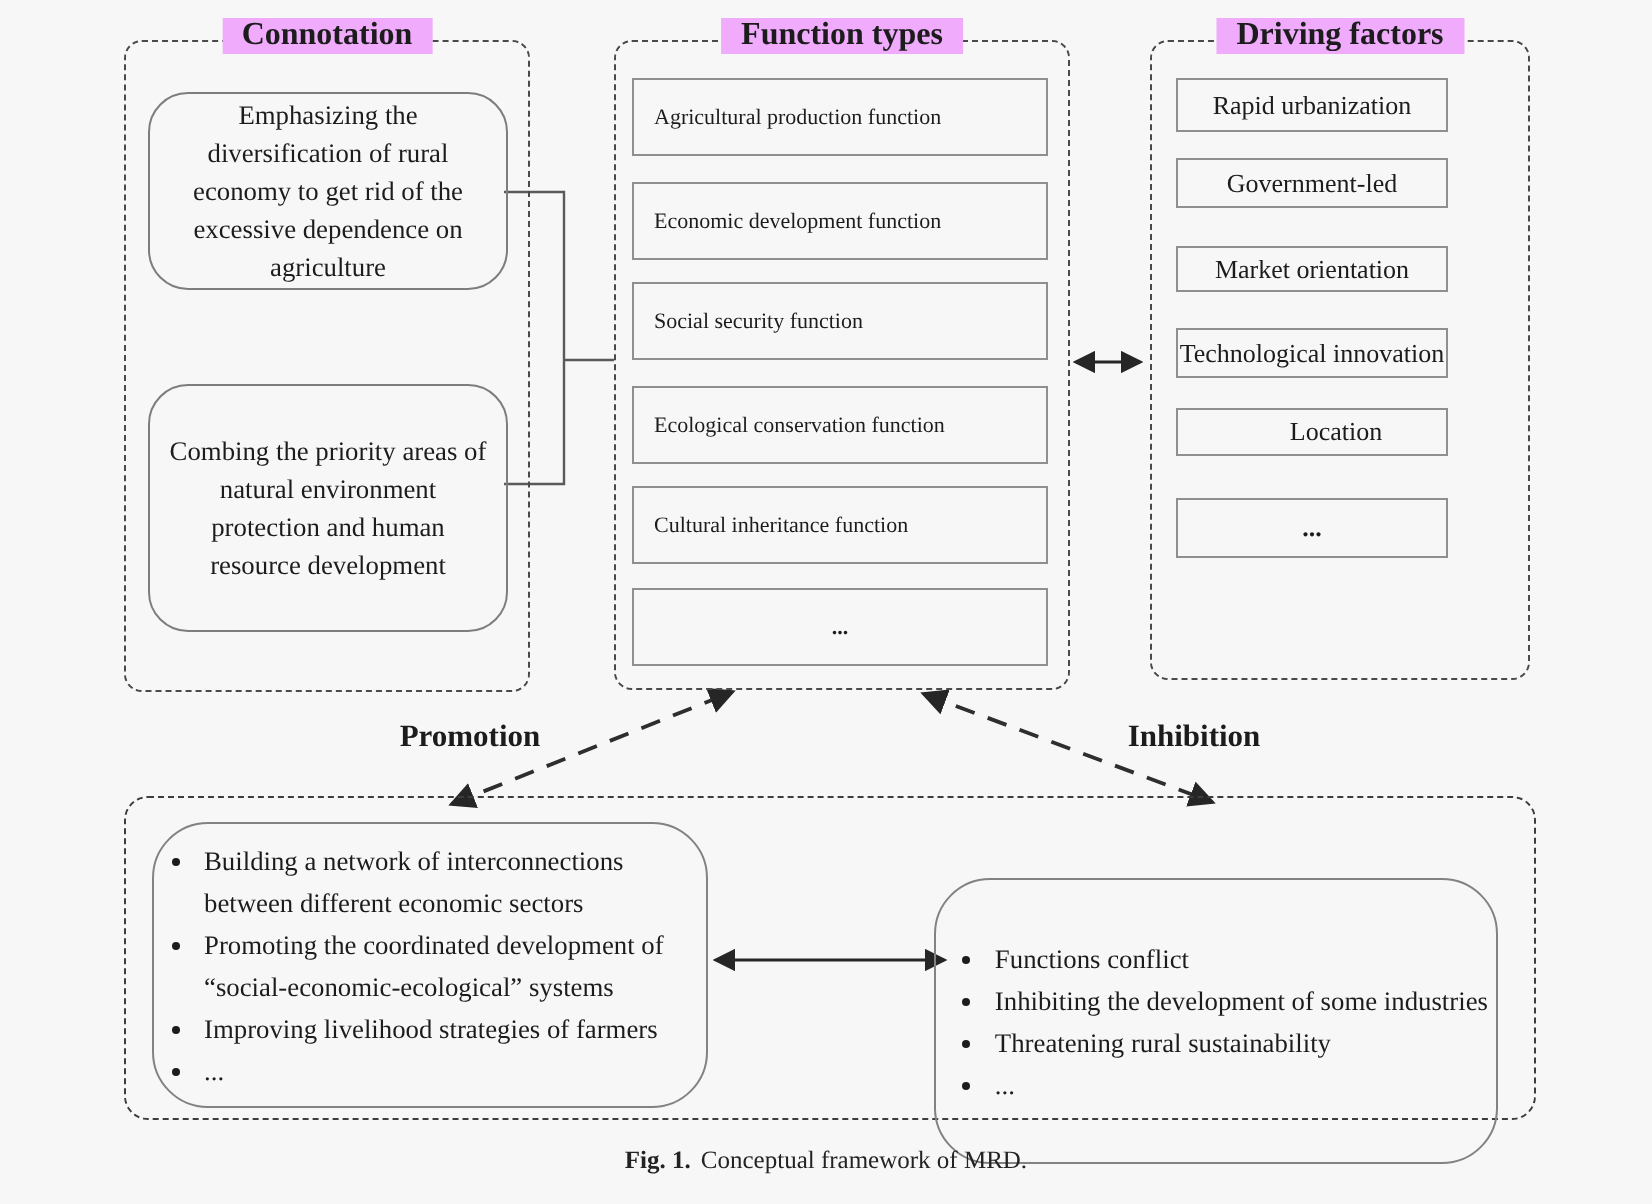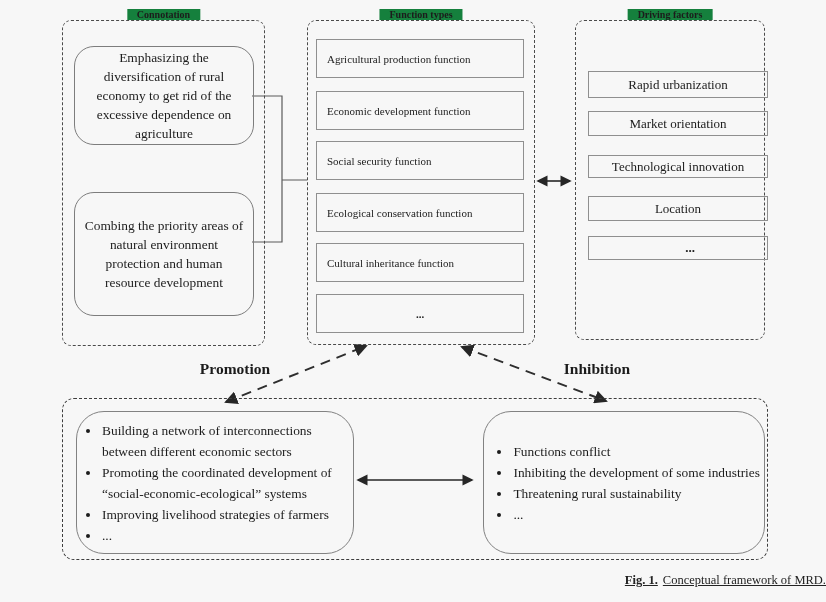--- a/index.html
+++ b/index.html
@@ -10,22 +10,22 @@
     color:#1c1c1c;
     -webkit-font-smoothing:antialiased;
   }
   .canvas{position:relative;width:826px;height:602px;overflow:hidden;background:#f7f7f7;}
   svg.connectors{position:absolute;left:0;top:0;width:826px;height:602px;z-index:0;pointer-events:none;}
 
   
   .group{position:absolute;border:1.6px dashed #4a4a4a;border-radius:9px;z-index:1;}
   .group-title{
     position:absolute;top:-12px;left:50%;transform:translateX(-50%);
-    background:#15803d;padding:0 10px;
-    font-weight:bold;font-size:10px;white-space:nowrap;
+    background:#f0abfc;padding:0 10px;
+    font-weight:bold;font-size:16px;white-space:nowrap;
   }
   #connotation{left:62px;top:20px;width:201px;height:324px;}
   #function-types{left:307px;top:20px;width:226px;height:323px;}
   #driving-factors{left:575px;top:20px;width:188px;height:318px;}
   #bottom-container{left:62px;top:398px;width:704px;height:160px;border-radius:12px;border-color:#3d3d3d;}
 
   
   .conn-box{
     position:absolute;left:11px;width:180px;
     border:1px solid #7d7d7d;border-radius:20px;
@@ -45,24 +45,24 @@
   .fn-box:nth-of-type(1){top:18px;}
   .fn-box:nth-of-type(2){top:70px;}
   .fn-box:nth-of-type(3){top:120px;}
   .fn-box:nth-of-type(4){top:172px;}
   .fn-box:nth-of-type(5){top:222px;}
   .fn-box:nth-of-type(6){top:273px;}
   .fn-box.dots{justify-content:center;padding-left:0;font-weight:bold;}
 
   
   .dr-box{
-    position:absolute;left:12px;width:180px;
+    position:absolute;left:12px;width:136px;
     border:1px solid #8f8f8f;
     display:flex;align-items:center;justify-content:center;text-align:center;
-    font-size:13px;line-height:14px;box-sizing:border-box;margin-top:32px;
+    font-size:13px;line-height:14px;box-sizing:border-box;
   }
   .dr-box:nth-of-type(1){top:18px;height:27px;}
   .dr-box:nth-of-type(2){top:58px;height:25px;}
   .dr-box:nth-of-type(3){top:102px;height:23px;}
   .dr-box:nth-of-type(4){top:143px;height:25px;}
   .dr-box:nth-of-type(5){top:183px;height:24px;padding-left:24px;}
   .dr-box:nth-of-type(6){top:228px;height:30px;}
   .dr-box:nth-of-type(7){top:283px;height:24px;}
   .dr-box.dots{font-weight:bold;}
 
@@ -74,38 +74,38 @@
   #promotion-label{left:180px;top:360px;width:110px;}
   #inhibition-label{left:542px;top:360px;width:110px;}
 
   
   .effect-box{
     position:absolute;top:12px;height:143px;
     border:1px solid #828282;border-radius:28px;
     display:flex;align-items:center;box-sizing:border-box;z-index:1;justify-content:flex-end;
   }
   #promotion-effects{left:13px;width:278px;}
-  #inhibition-effects{left:420px;width:282px;}
+  #inhibition-effects{left:404px;width:282px;margin-top:28px;}
   .effect-box ul{
     margin:0;padding-left:24px;padding-right:4px;
     font-size:13.4px;line-height:21px;list-style:disc outside;
   }
   .effect-box li{padding-left:1px;}
 
   
   #rural-label{
     position:absolute;left:351px;top:455px;width:126px;z-index:2;
     text-align:center;font-weight:bold;font-size:15.5px;line-height:24px;
   }
   #rural-label span{display:block;}
 
   
   #caption{
     position:absolute;left:0;top:573px;width:826px;
-    text-align:right;font-size:12.5px;color:#232323;z-index:1;text-decoration:underline;
+    text-align:center;font-size:12.5px;color:#232323;z-index:1;
   }
   #caption .cap-label{font-weight:bold;margin-right:5px;}
 </style>
 </head>
 <body>
 
 <div class="canvas">
 
   <svg class="connectors" viewBox="0 0 826 602">
     <defs>
@@ -137,20 +137,21 @@
     <div class="fn-box">Economic development function</div>
     <div class="fn-box">Social security function</div>
     <div class="fn-box">Ecological conservation function</div>
     <div class="fn-box">Cultural inheritance function</div>
     <div class="fn-box dots">...</div>
   </div>
 
   <div class="group" id="driving-factors">
     <span class="group-title">Driving factors</span>
     <div class="dr-box">Rapid urbanization</div>
+    <div class="dr-box">Government-led</div>
     <div class="dr-box">Market orientation</div>
     <div class="dr-box">Technological innovation</div>
     <div class="dr-box">Location</div>
     <div class="dr-box dots">...</div>
   </div>
 
   <div class="rel-label" id="promotion-label">Promotion</div>
   <div class="rel-label" id="inhibition-label">Inhibition</div>
 
   <div class="group" id="bottom-container">

